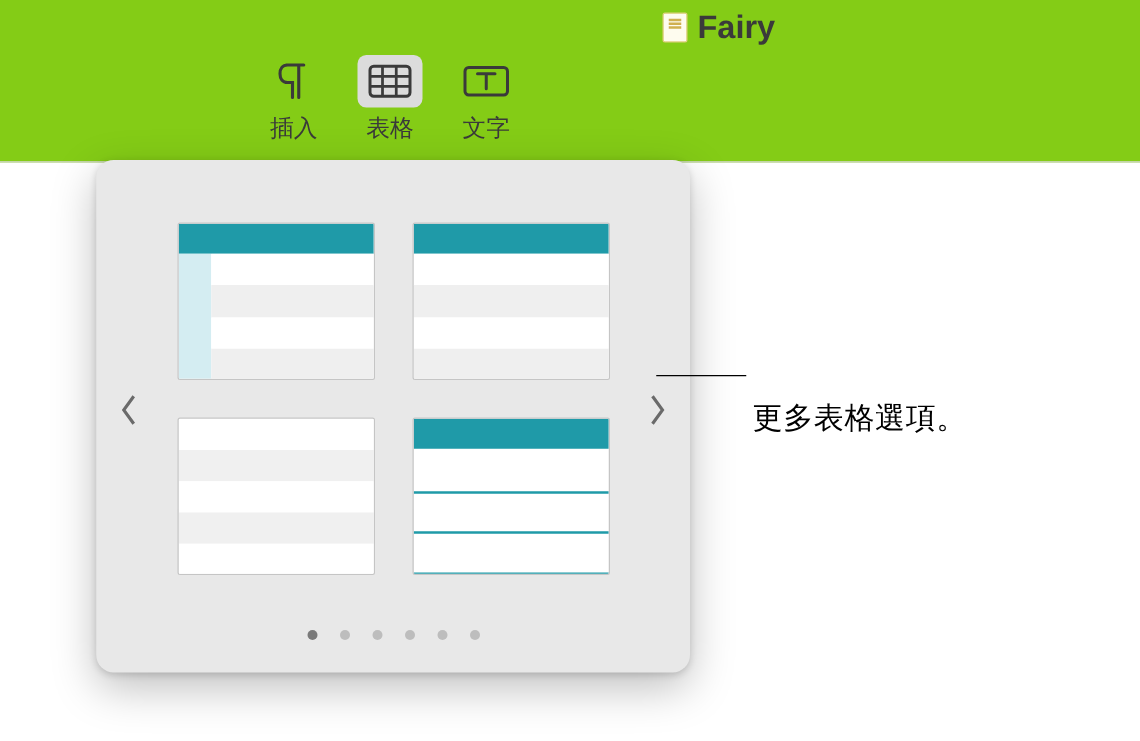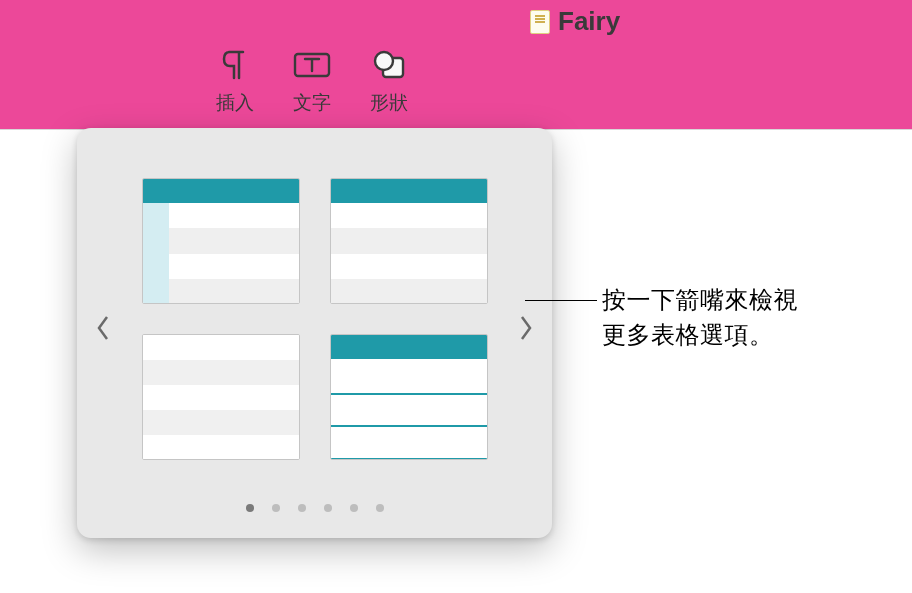--- a/index.html
+++ b/index.html
@@ -15,21 +15,21 @@
       position: relative;
       overflow: hidden;
     }
     .toolbar-area {
       position: absolute;
       top: 0;
       left: 0;
       right: 0;
       height: 130px;
       border-bottom: 1px solid #d8d8d8;
-      background: #ec4899;
+      background: #84cc16;
     }
     .doc-title-area {
       position: absolute;
       top: 0;
       left: 530px;
       display: flex;
       align-items: center;
       gap: 8px;
       padding-top: 6px;
     }
@@ -205,41 +205,44 @@
   <div class="toolbar-buttons">
     <div class="tb-btn">
       <div class="tb-icon-wrap">
         <svg width="30" height="34" viewBox="0 0 30 34">
             <path d="M19 4 H10 C6 4 4 7 4 11 C4 15 6 18 10 18 H14 V30 M19 4 V30 M23 4 H9" stroke="#3a3a3a" stroke-width="2.5" fill="none" stroke-linecap="round"></path>
           </svg>
       </div>
       <div class="tb-label">插入</div>
     </div>
 
+    <div class="tb-btn active">
+      <div class="tb-icon-wrap">
+        <svg width="36" height="30" viewBox="0 0 36 30">
+            <rect x="2" y="3" width="32" height="24" rx="3" stroke="#3a3a3a" stroke-width="2.4" fill="none"></rect>
+            <line x1="2" y1="11" x2="34" y2="11" stroke="#3a3a3a" stroke-width="2.2"></line>
+            <line x1="2" y1="19" x2="34" y2="19" stroke="#3a3a3a" stroke-width="2.2"></line>
+            <line x1="12" y1="3" x2="12" y2="27" stroke="#3a3a3a" stroke-width="2.2"></line>
+            <line x1="23" y1="3" x2="23" y2="27" stroke="#3a3a3a" stroke-width="2.2"></line>
+          </svg>
+      </div>
+      <div class="tb-label">表格</div>
+    </div>
 
 
     <div class="tb-btn">
       <div class="tb-icon-wrap">
         <svg width="38" height="30" viewBox="0 0 38 30">
             <rect x="2" y="4" width="34" height="22" rx="3" stroke="#3a3a3a" stroke-width="2.4" fill="none"></rect>
             <path d="M12 9 H26 M19 9 V21" stroke="#3a3a3a" stroke-width="2.4" stroke-linecap="round"></path>
           </svg>
       </div>
       <div class="tb-label">文字</div>
     </div>
 
-    <div class="tb-btn">
-      <div class="tb-icon-wrap">
-        <svg width="36" height="32" viewBox="0 0 36 32">
-            <rect x="12" y="9" width="20" height="19" rx="3" stroke="#3a3a3a" stroke-width="2.4" fill="#f9f9f9"></rect>
-            <circle cx="13" cy="12" r="9" stroke="#3a3a3a" stroke-width="2.4" fill="#f9f9f9"></circle>
-          </svg>
-      </div>
-      <div class="tb-label">形狀</div>
-    </div>
   </div>
 </div>
 
 <div class="popover">
   <div class="pop-arrow left">
     <svg width="18" height="30" viewBox="0 0 18 30">
         <polyline points="13,4 5,15 13,26"></polyline>
       </svg>
   </div>
   <div class="pop-arrow right">
@@ -284,15 +287,15 @@
     <div class="dot"></div>
     <div class="dot"></div>
     <div class="dot"></div>
     <div class="dot"></div>
     <div class="dot"></div>
   </div>
 </div>
 
 <div class="callout-line"></div>
 <div class="callout-text">
-  <span>按一下箭嘴來檢視</span><br>
+  <br>
   <span>更多表格選項。</span>
 </div>
 
 </body></html>

